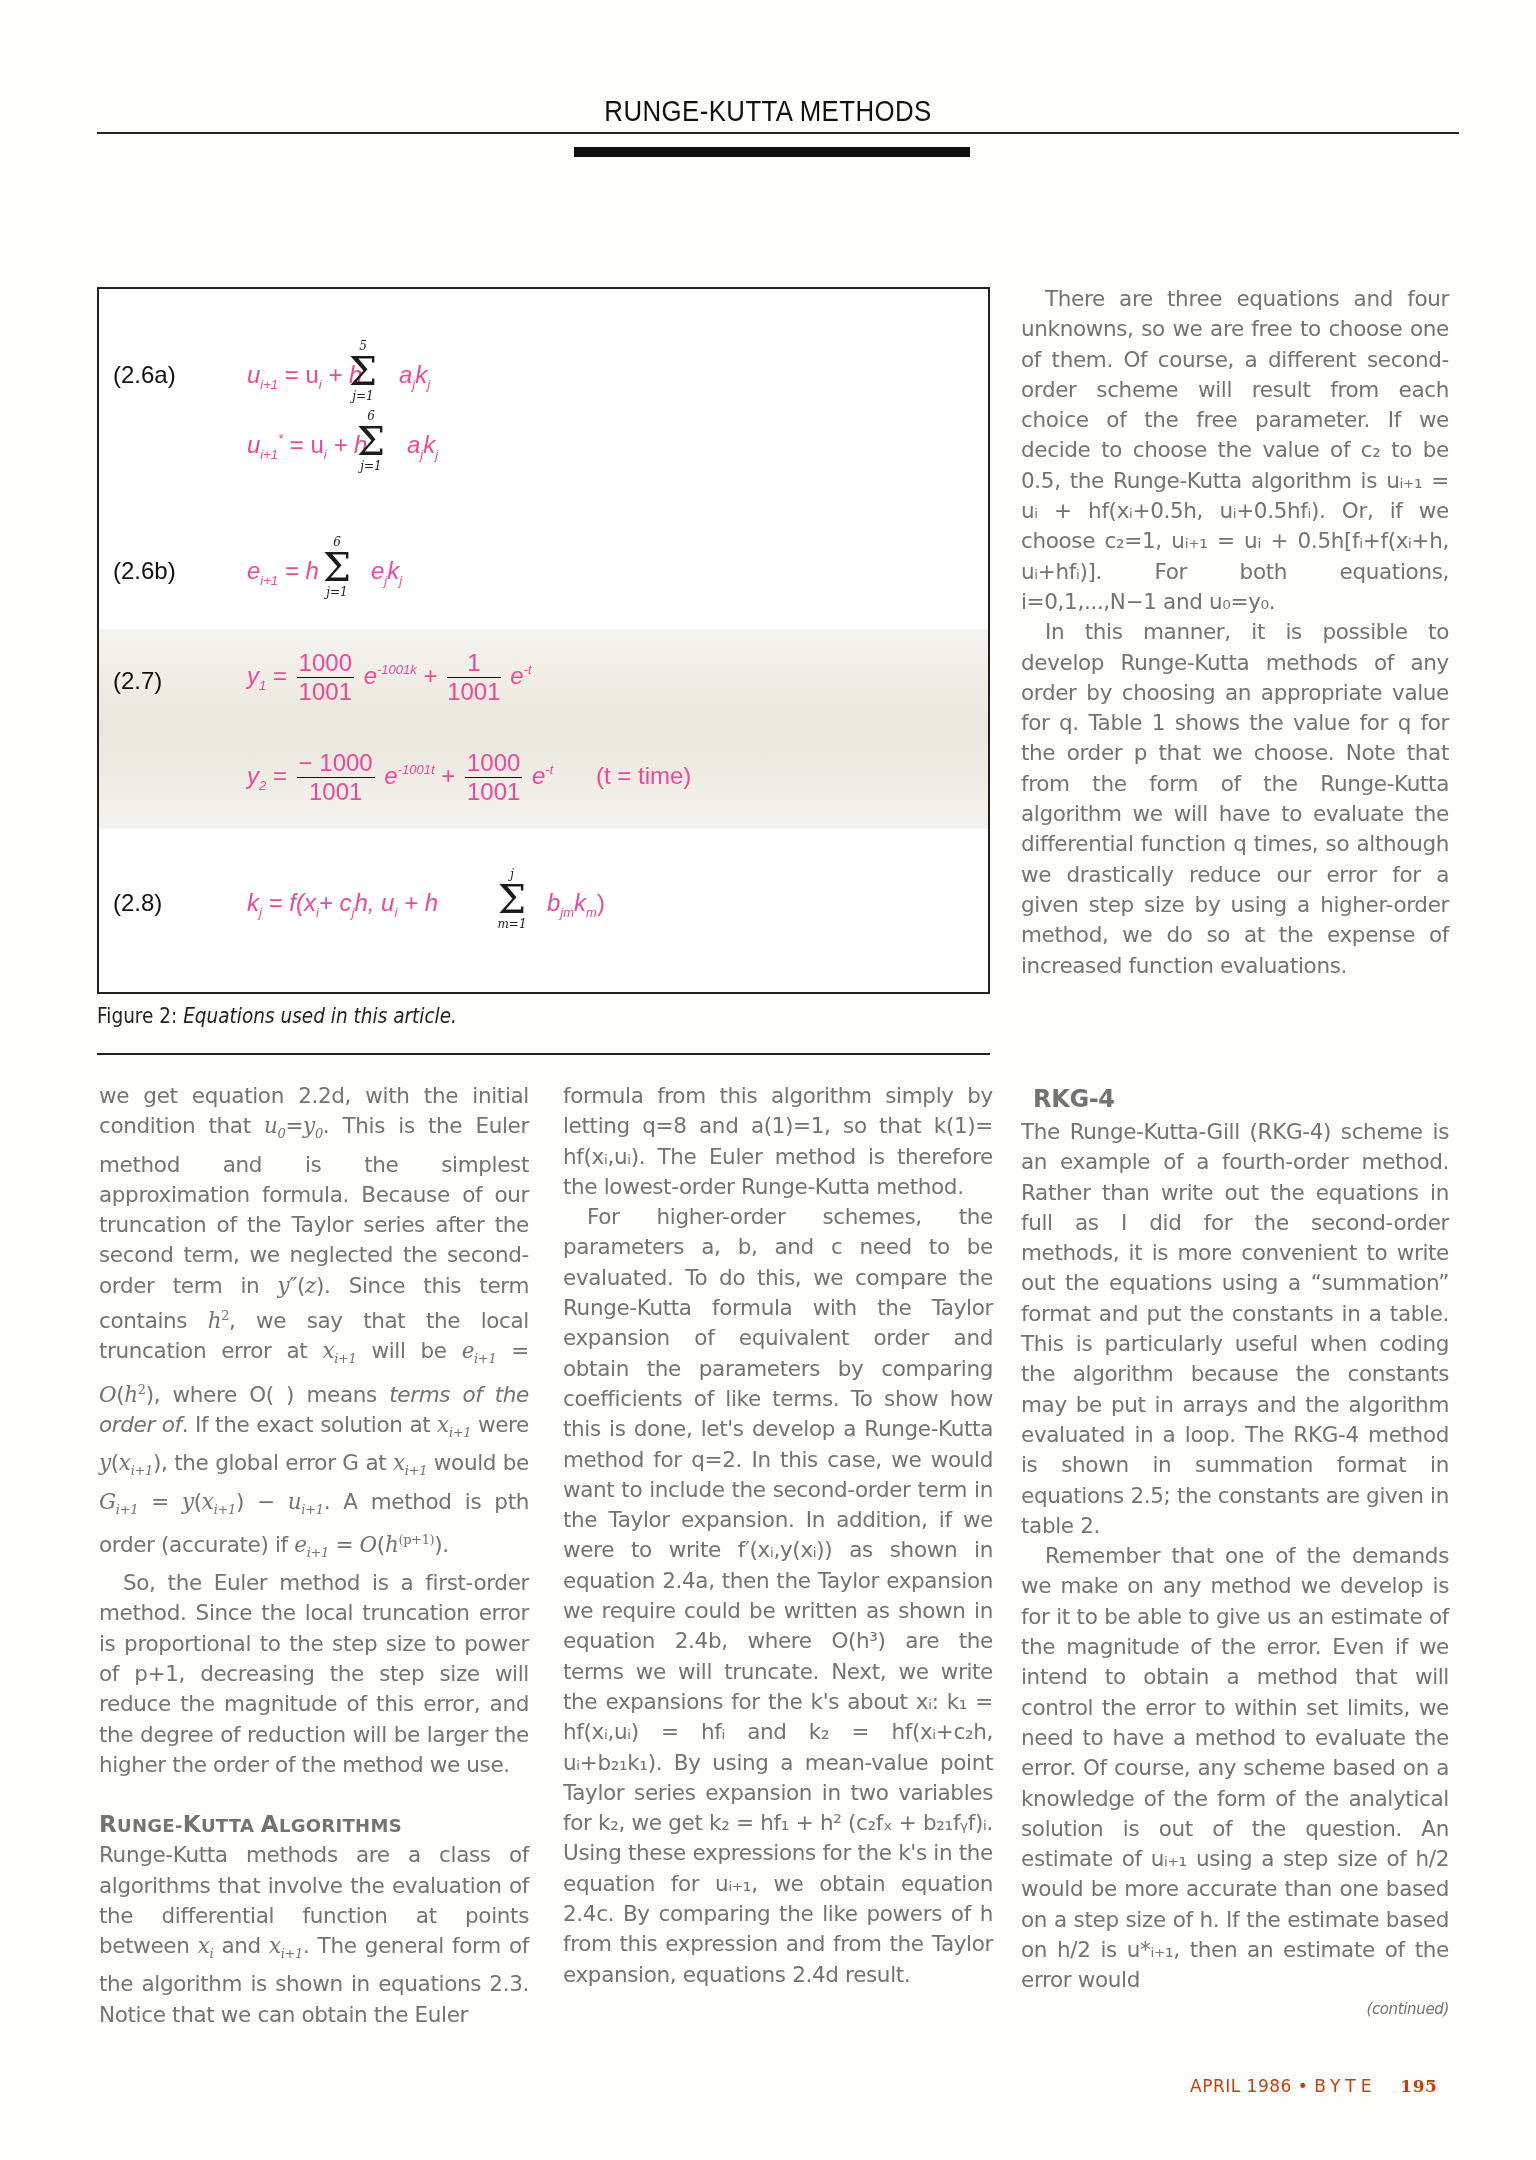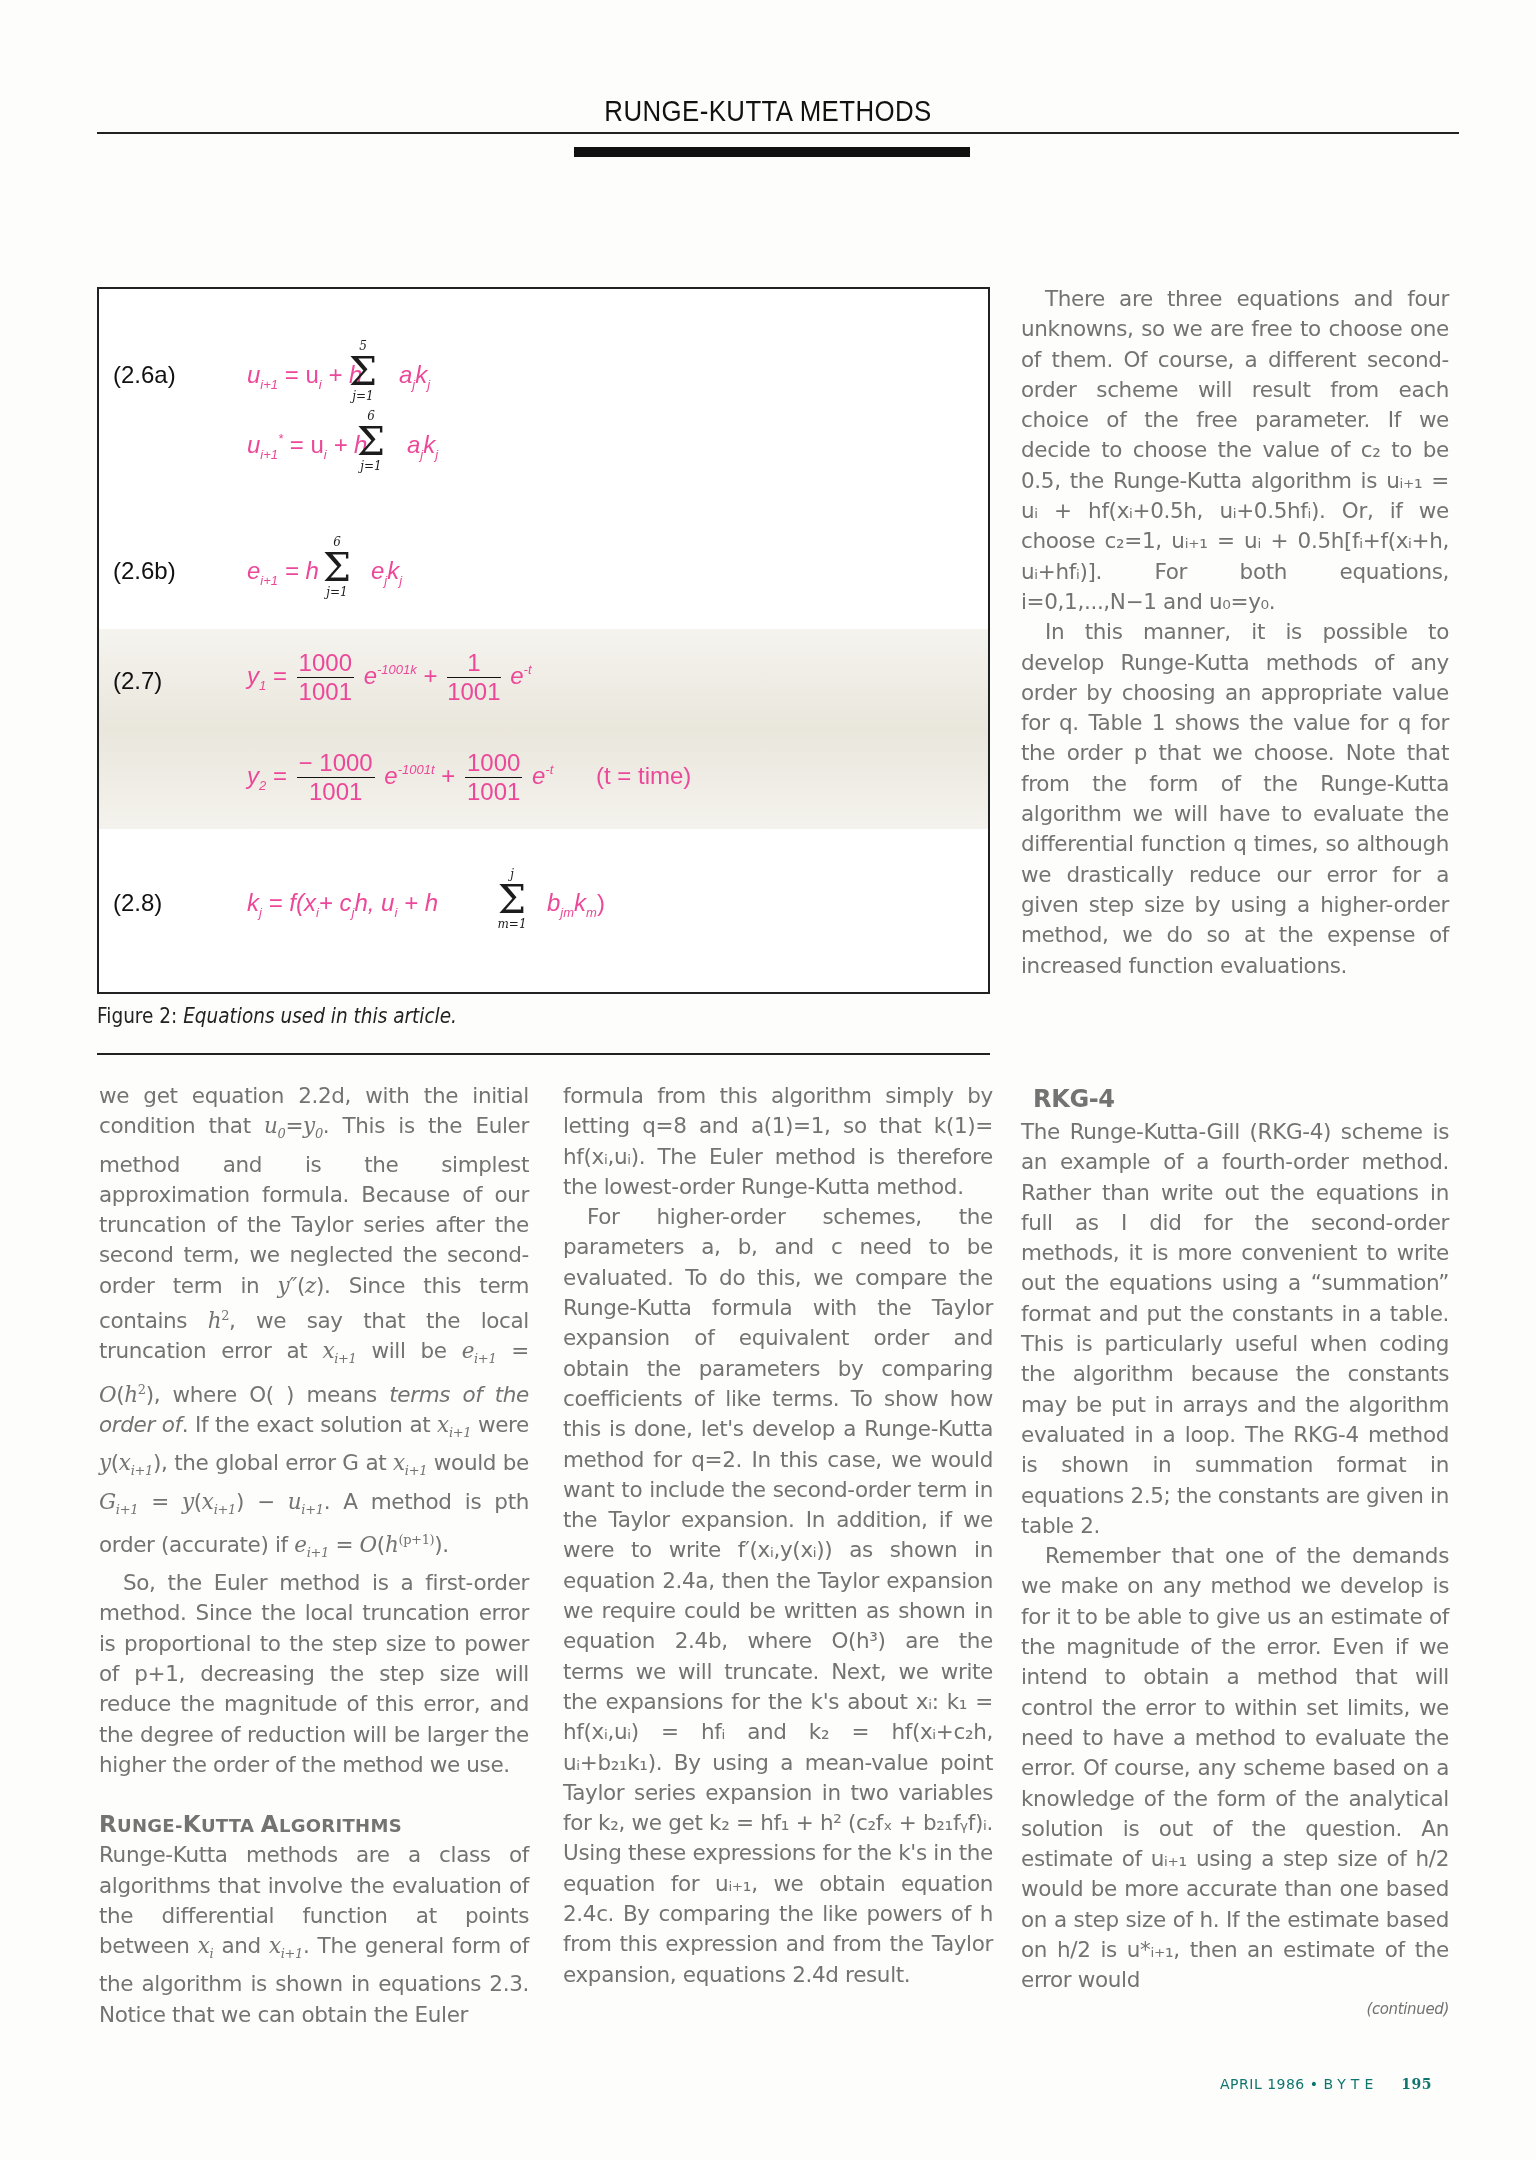--- a/index.html
+++ b/index.html
@@ -59,22 +59,22 @@
 
   .h-sc {
     font-family: "DejaVu Sans", sans-serif; font-weight: bold; font-size: 23px;
     margin: 32px 0 2px; letter-spacing: 0.3px; text-align: left; line-height: 24px;
   }
   .h-sc .sm { font-size: 18px; }
   .h-rkg { font-family: "DejaVu Sans", sans-serif; font-weight: bold; font-size: 24px; margin: 0 12px 2px; text-align: left; line-height: 32px; }
   .continued { text-align: right; font-style: italic; font-size: 15px; line-height: 26px; }
 
   .footer {
-    position: absolute; top: 2076px; left: 1220px; font-family: "DejaVu Sans", sans-serif;
-    font-size: 14px; color: #0f766e; letter-spacing: 0.5px; white-space: nowrap;
+    position: absolute; top: 2076px; left: 1190px; font-family: "DejaVu Sans", sans-serif;
+    font-size: 17px; color: #c2410c; letter-spacing: 0.5px; white-space: nowrap;
   }
   .footer .byte { letter-spacing: 5px; }
   .footer .pg { font-weight: bold; margin-left: 18px; font-family: "DejaVu Serif", serif; }
 </style>
 </head>
 <body>
 
 <div class="running-head">RUNGE-KUTTA METHODS</div>
 <div class="head-rule"></div>
 <div class="head-bar"></div>

